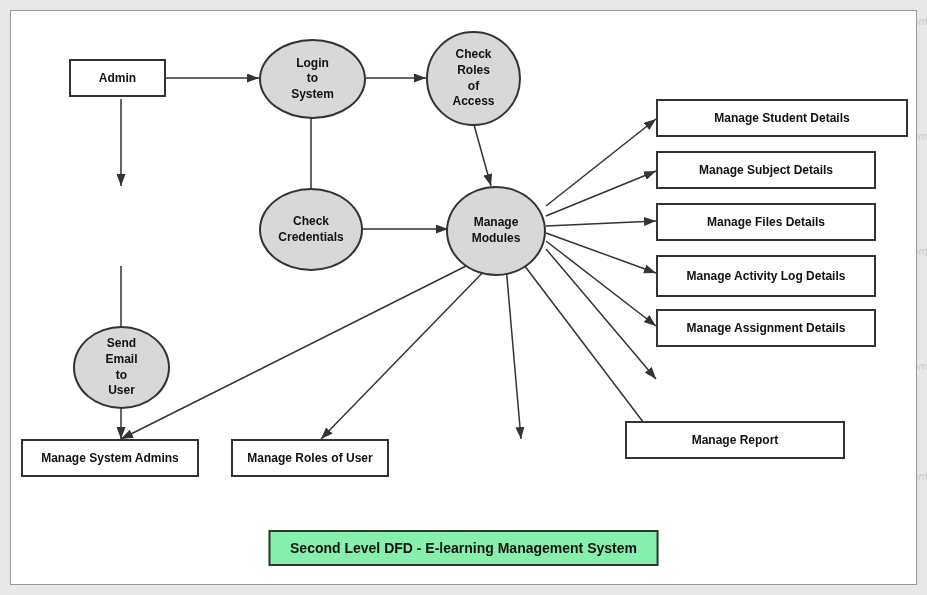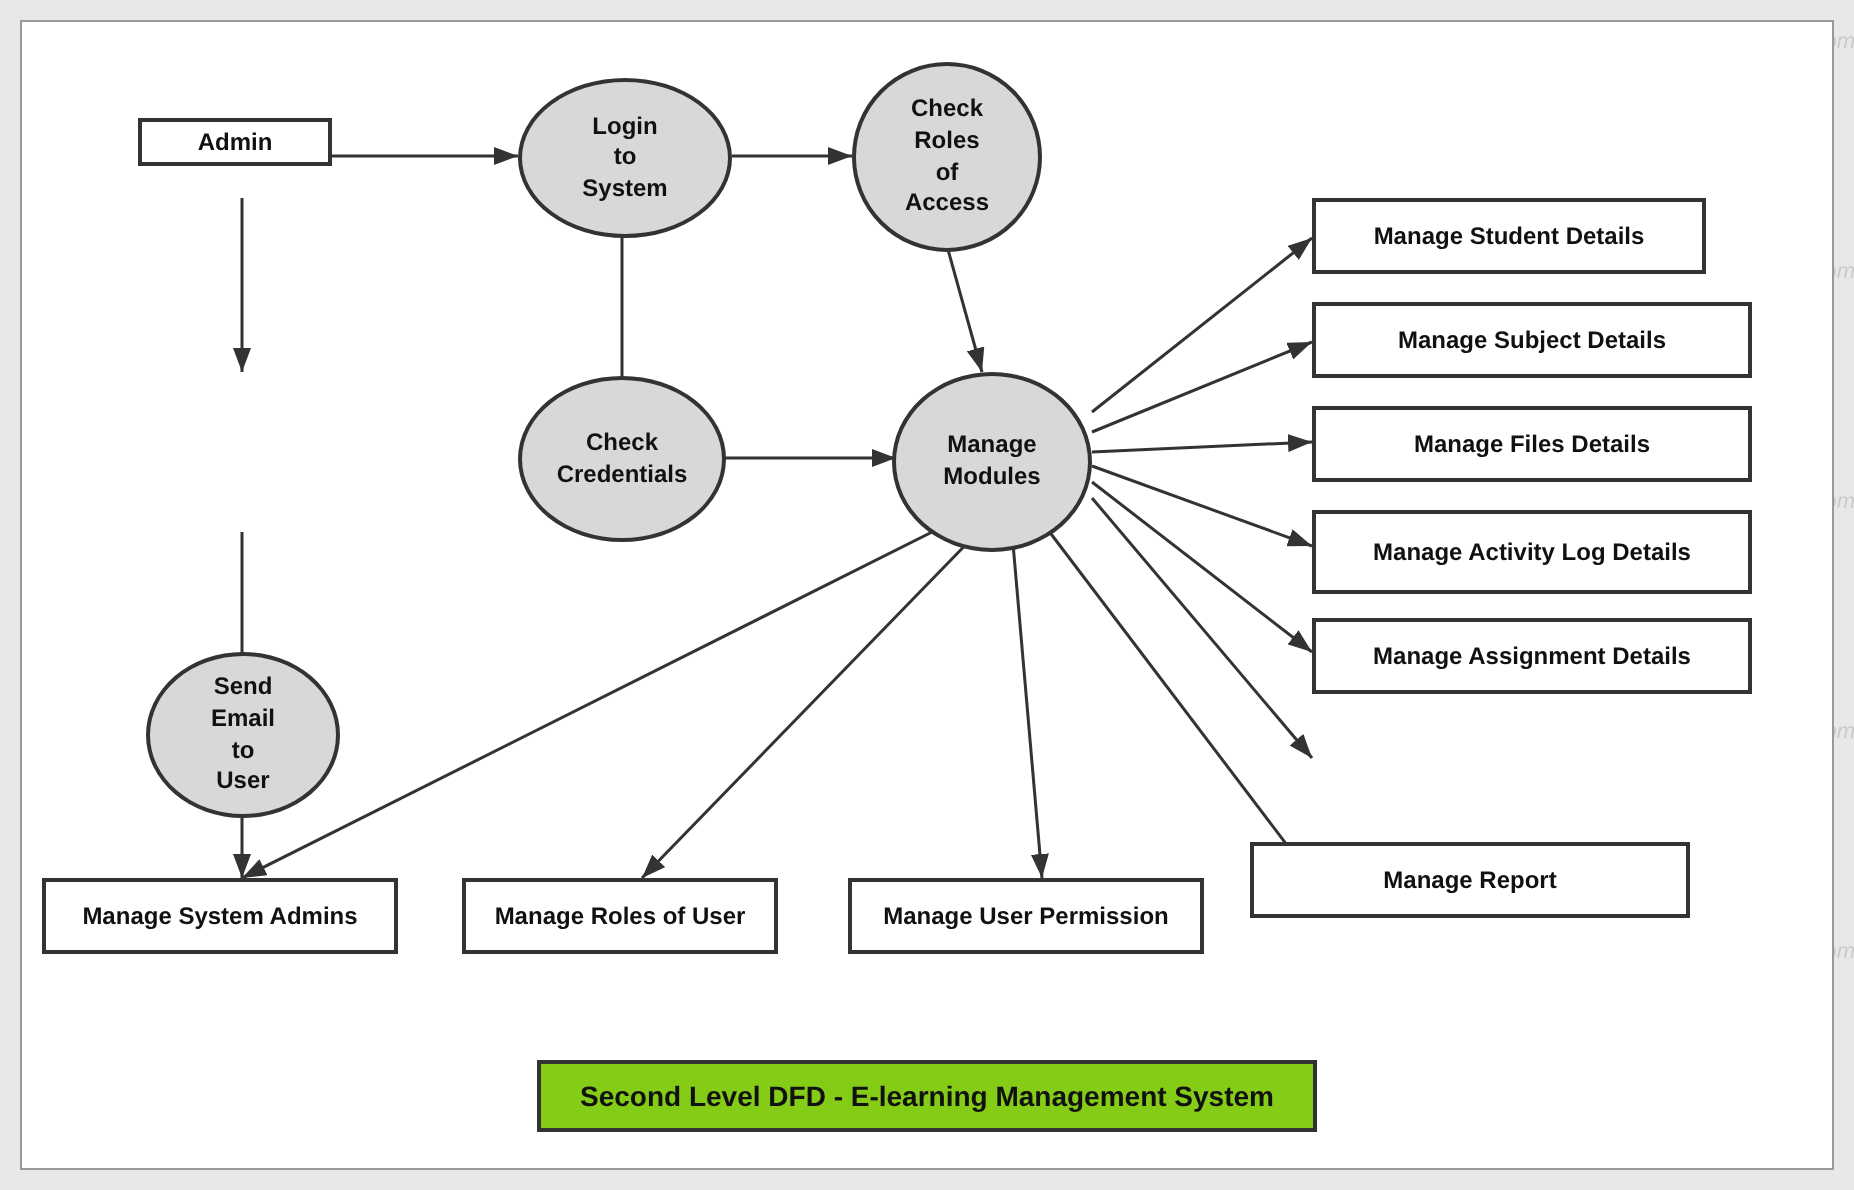--- a/index.html
+++ b/index.html
@@ -67,21 +67,21 @@
       width: 100%;
       height: 100%;
       pointer-events: none;
     }
     .title-box {
       position: absolute;
       bottom: 18px;
       left: 50%;
       transform: translateX(-50%);
       border: 2px solid #333;
-      background: #84cc16;
+      background: #86efac;
       padding: 8px 20px;
       font-size: 14px;
       font-weight: bold;
       color: #111;
       white-space: nowrap;
     }
   </style>
 </head>
 <body>
 
@@ -156,21 +156,21 @@
 
       <line x1="465" y1="250" x2="110" y2="428" stroke="#333" stroke-width="1.5" marker-end="url(#arrowhead)"></line>
 
       <line x1="480" y1="253" x2="310" y2="428" stroke="#333" stroke-width="1.5" marker-end="url(#arrowhead)"></line>
 
       <line x1="495" y1="255" x2="510" y2="428" stroke="#333" stroke-width="1.5" marker-end="url(#arrowhead)"></line>
 
       <line x1="110" y1="398" x2="110" y2="428" stroke="#333" stroke-width="1.5" marker-end="url(#arrowhead)"></line>
     </svg>
 
-    <div class="node-rect" style="left:58px; top:48px; width:97px; height:24px;">
+    <div class="node-rect" style="left:58px; top:48px; width:97px; height:38px;">
       <span>Admin</span>
     </div>
 
     <div class="node-circle" style="left:248px; top:28px; width:107px; height:80px; line-height:1.3;">
       <span>Login<br>to<br>System</span>
     </div>
 
     <div class="node-circle" style="left:415px; top:20px; width:95px; height:95px; line-height:1.3;">
       <span>Check<br>Roles<br>of<br>Access</span>
     </div>
@@ -181,21 +181,21 @@
     </div>
 
     <div class="node-circle" style="left:435px; top:175px; width:100px; height:90px; line-height:1.3;">
       <span>Manage<br>Modules</span>
     </div>
 
     <div class="node-circle" style="left:62px; top:315px; width:97px; height:83px; line-height:1.3;">
       <span>Send<br>Email<br>to<br>User</span>
     </div>
 
-    <div class="node-rect" style="left:645px; top:88px; width:197px; height:38px;">
+    <div class="node-rect" style="left:645px; top:88px; width:252px; height:38px;">
       <span>Manage Student Details</span>
     </div>
 
     <div class="node-rect" style="left:645px; top:140px; width:220px; height:38px;">
       <span>Manage Subject Details</span>
     </div>
 
     <div class="node-rect" style="left:645px; top:192px; width:220px; height:38px;">
       <span>Manage Files Details</span>
     </div>
@@ -214,21 +214,18 @@
     </div>
 
     <div class="node-rect" style="left:10px; top:428px; width:178px; height:38px;">
       <span>Manage System Admins</span>
     </div>
 
     <div class="node-rect" style="left:220px; top:428px; width:158px; height:38px;">
       <span>Manage Roles of User</span>
     </div>
 
-    <div class="node-rect" style="left:413px; top:428px; width:178px; height:38px;">
-      <span>Manage User Permission</span>
-    </div>
 
     <div class="title-box">
       <span>Second Level DFD - E-learning Management System</span>
     </div>
   </div>
 </div>
 
 </body></html>

